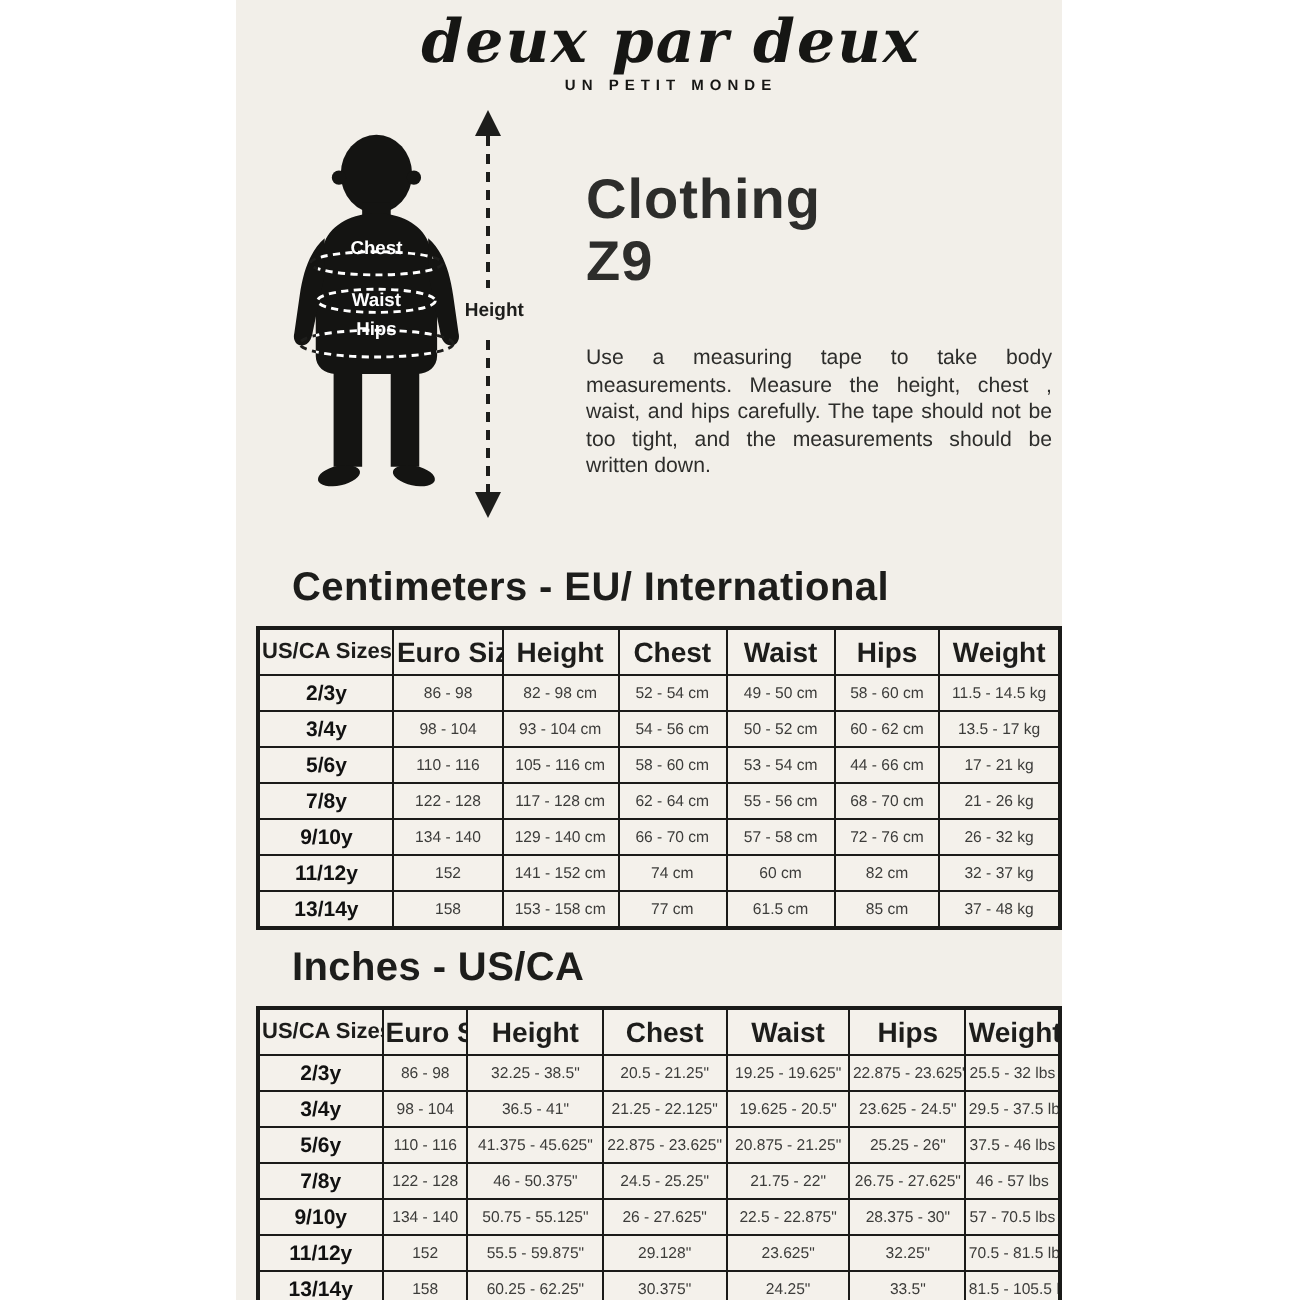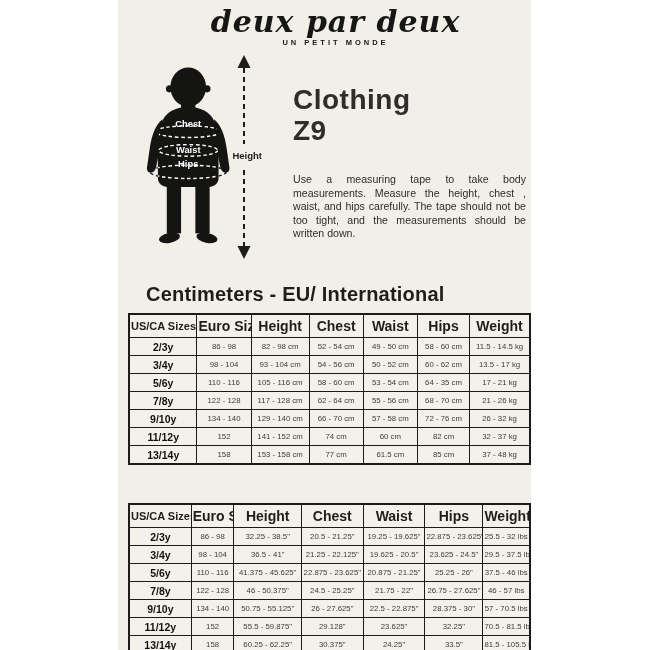--- a/index.html
+++ b/index.html
@@ -147,21 +147,21 @@
               <td>50 - 52 cm</td>
               <td>60 - 62 cm</td>
               <td>13.5 - 17 kg</td>
             </tr>
             <tr>
               <th>5/6y</th>
               <td>110 - 116</td>
               <td>105 - 116 cm</td>
               <td>58 - 60 cm</td>
               <td>53 - 54 cm</td>
-              <td>64 - 35 cm</td>
+              <td>44 - 66 cm</td>
               <td>17 - 21 kg</td>
             </tr>
             <tr>
               <th>7/8y</th>
               <td>122 - 128</td>
               <td>117 - 128 cm</td>
               <td>62 - 64 cm</td>
               <td>55 - 56 cm</td>
               <td>68 - 70 cm</td>
               <td>21 - 26 kg</td>
@@ -190,20 +190,21 @@
               <td>153 - 158 cm</td>
               <td>77 cm</td>
               <td>61.5 cm</td>
               <td>85 cm</td>
               <td>37 - 48 kg</td>
             </tr>
           </tbody>
         </table>
       </div>
 
+    <div class="section-title t2-title">Inches - US/CA</div>
     <div class="table-wrap t2">
         <table>
           <thead>
             <tr>
               <th>US/CA Sizes</th>
               <th>Euro Sizes</th>
               <th>Height</th>
               <th>Chest</th>
               <th>Waist</th>
               <th>Hips</th>

